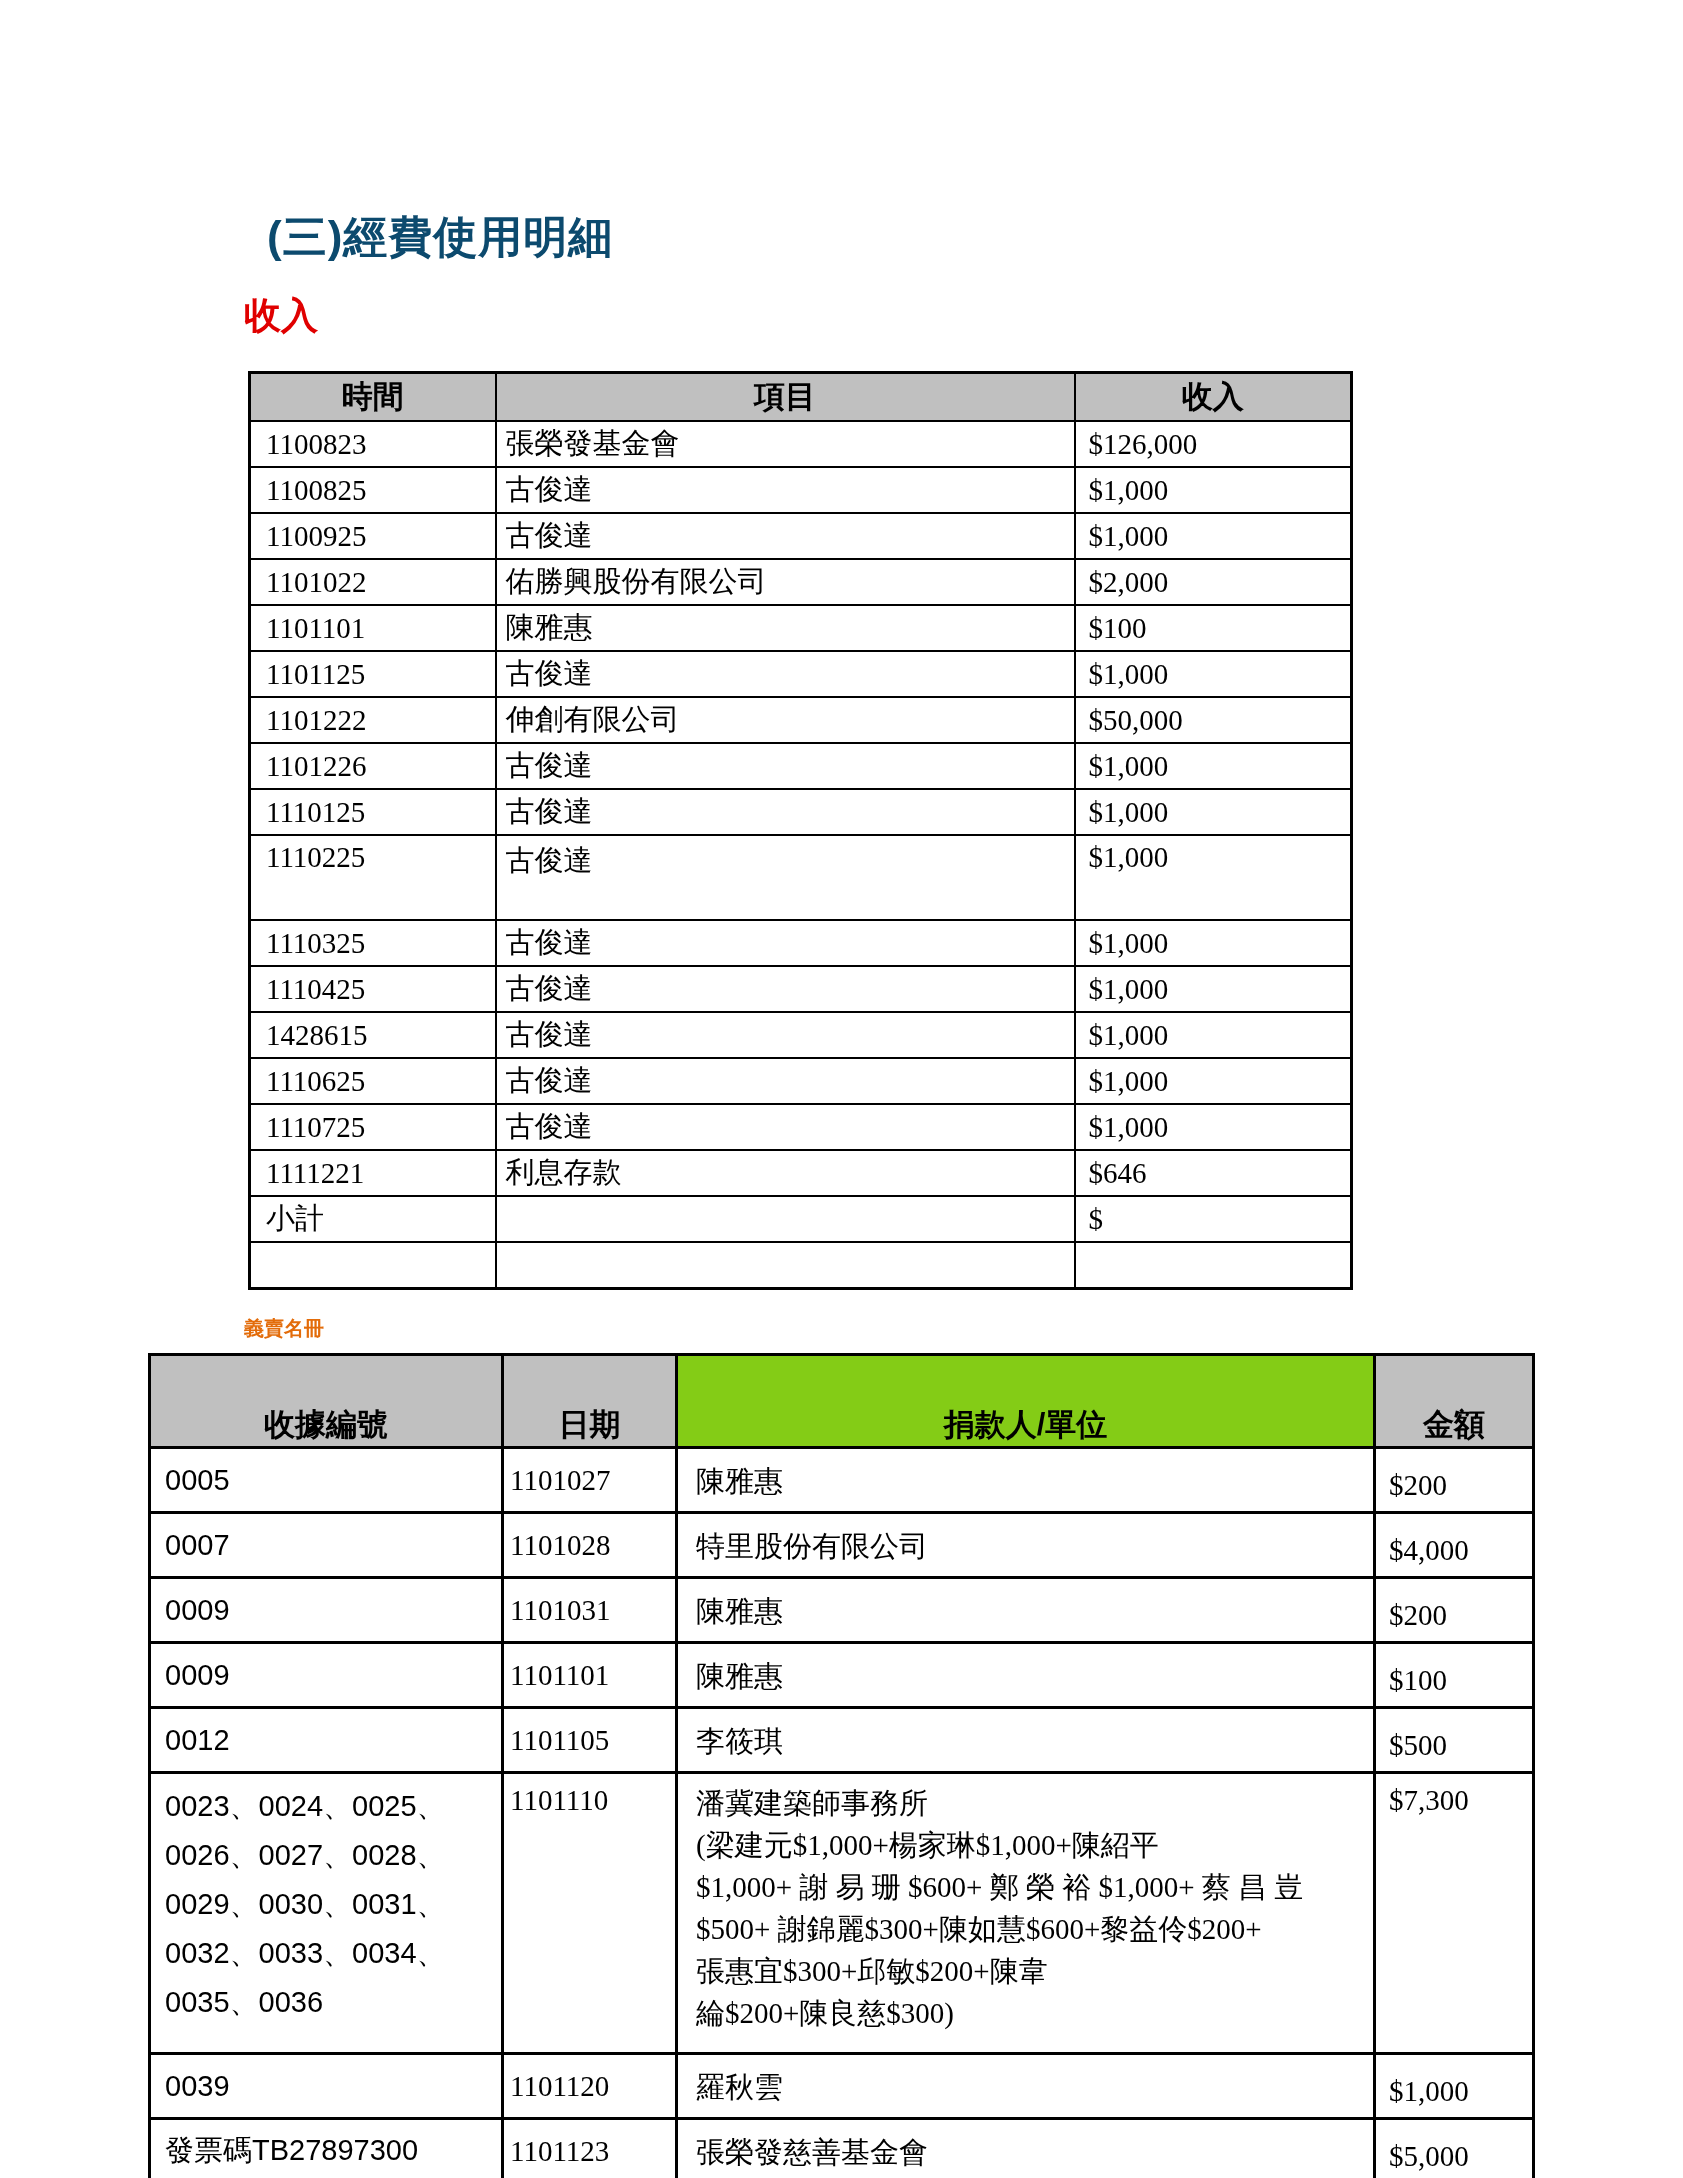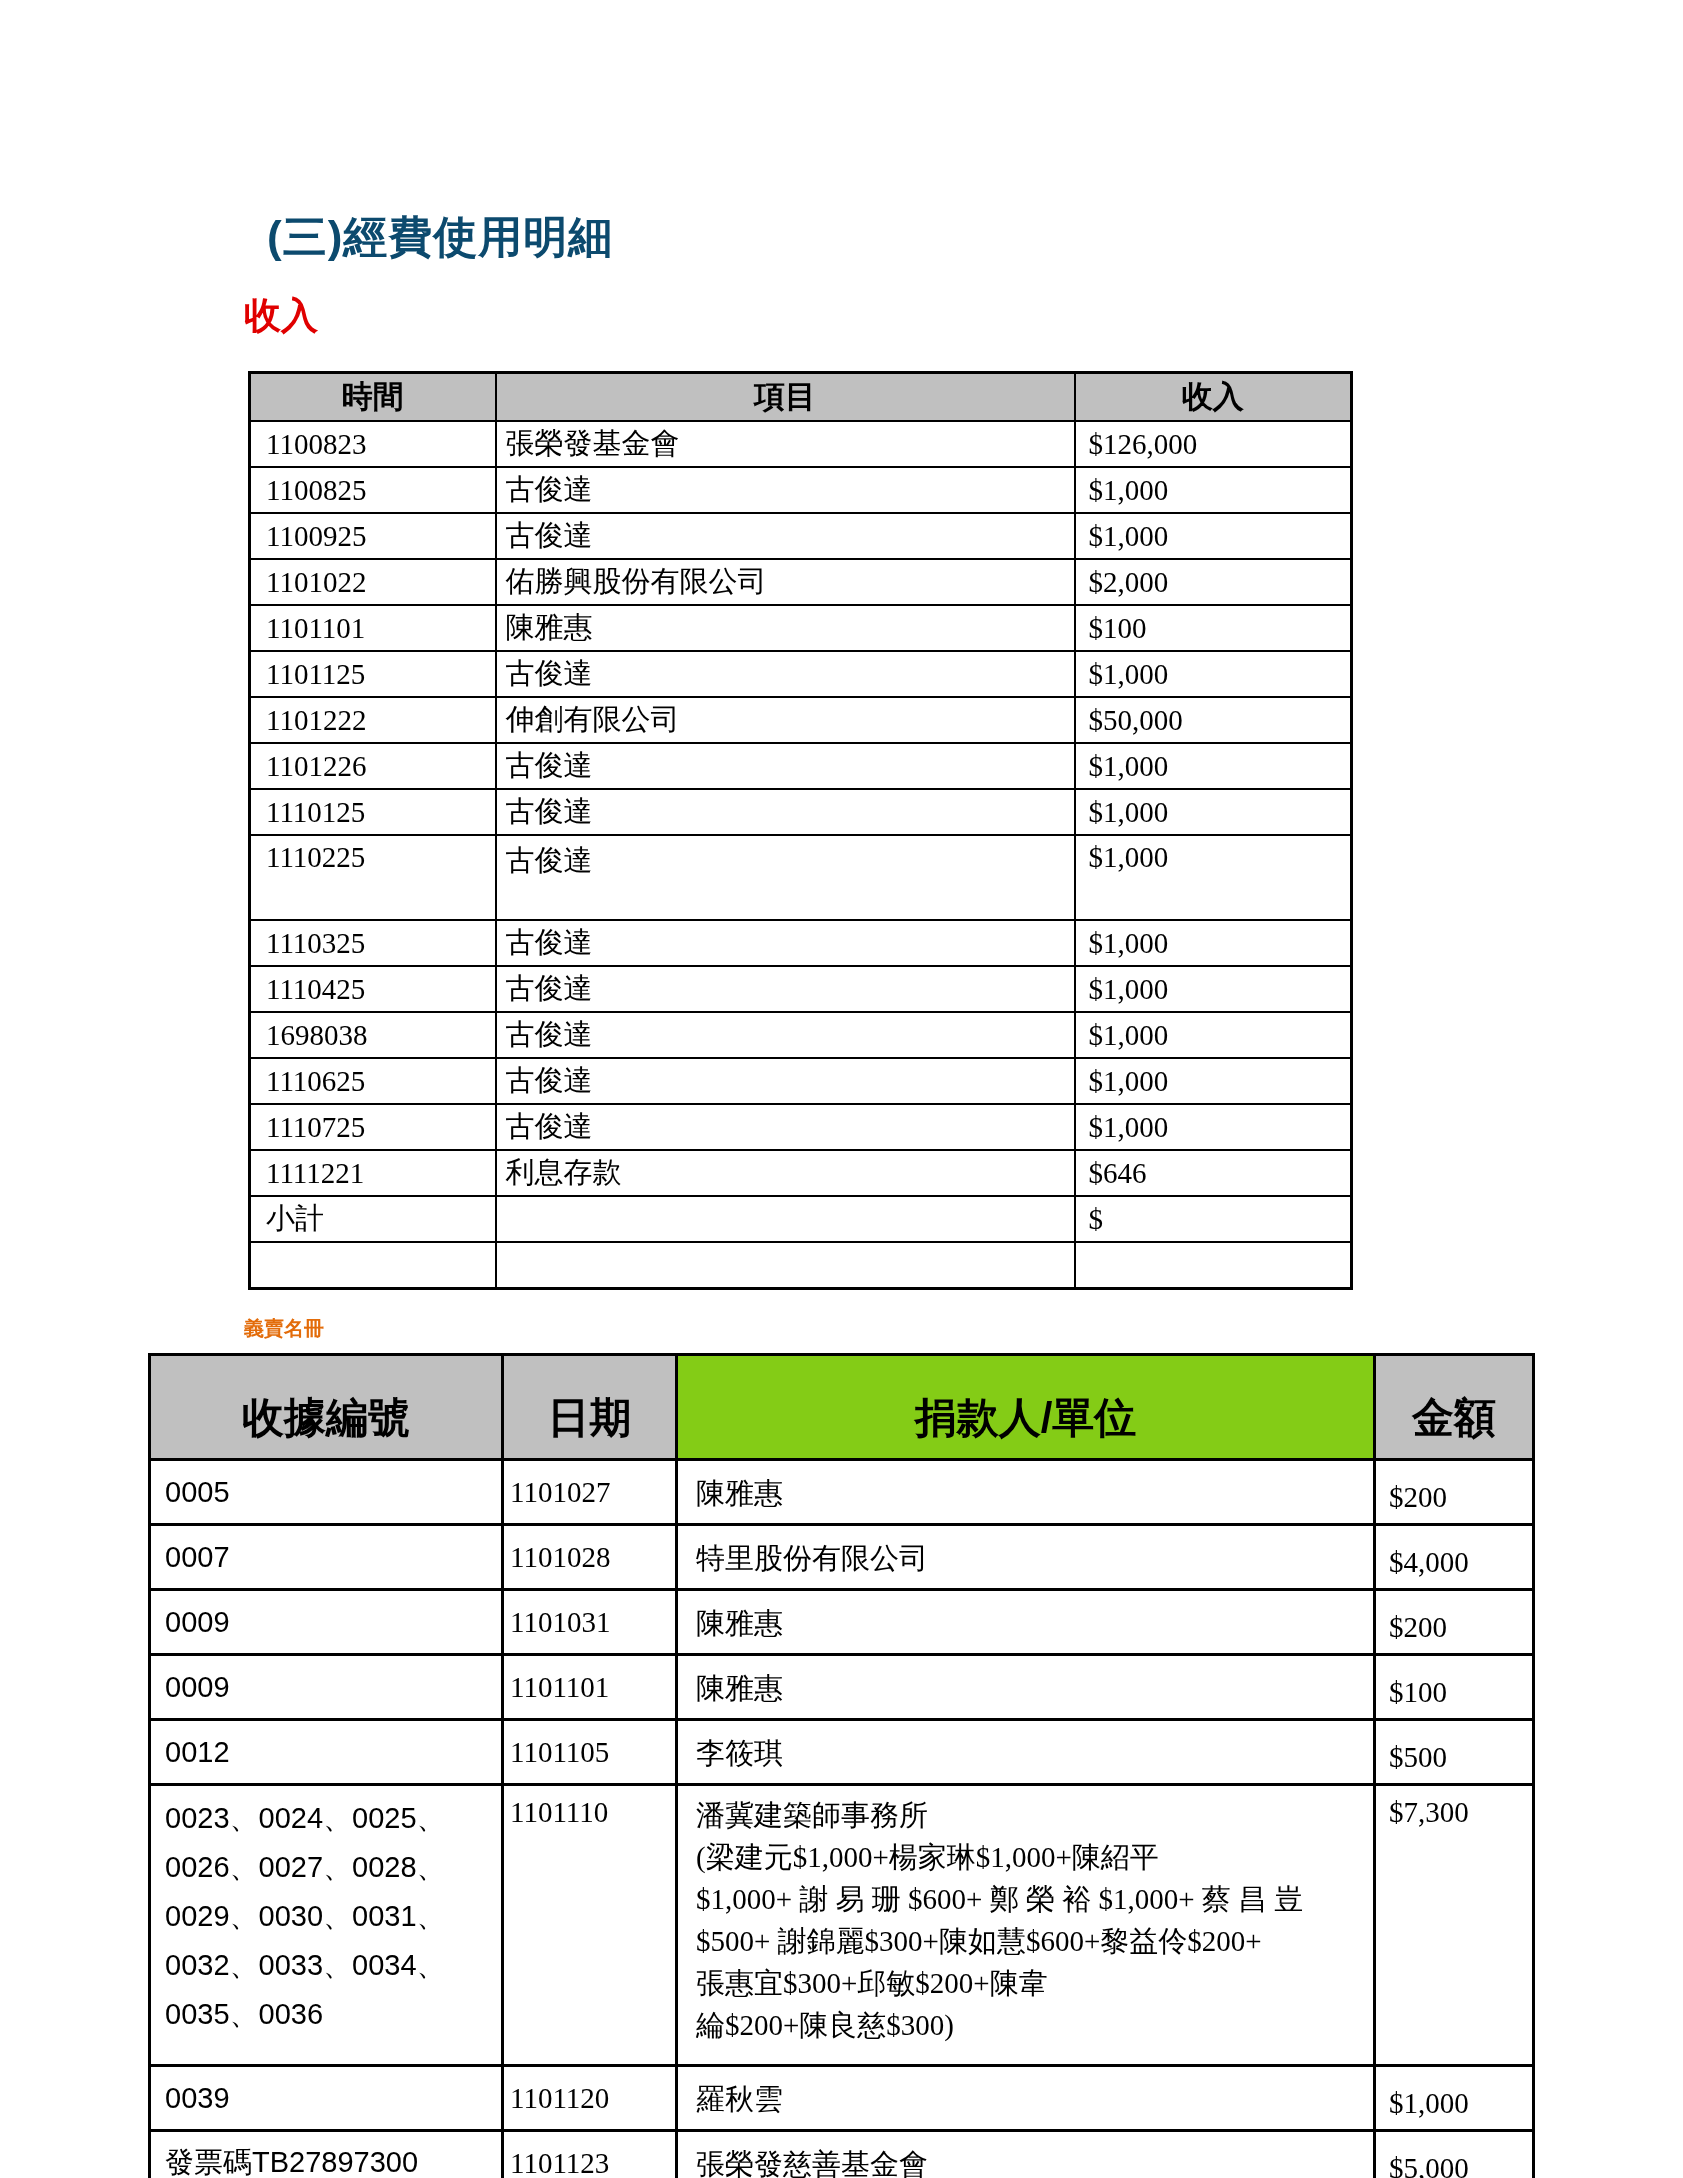--- a/index.html
+++ b/index.html
@@ -106,24 +106,24 @@
   table.charity col.c-receipt { width: 353px; }
   table.charity col.c-date    { width: 174px; }
   table.charity col.c-donor   { width: 698px; }
   table.charity col.c-amt     { width: 159px; }
 
   table.charity th {
     border: 3px solid #000;
     height: 89px;
     font-family: "Liberation Sans", sans-serif;
     font-weight: 700;
-    font-size: 42px;
+    font-size: 31px;
     text-align: center;
     vertical-align: bottom;
-    padding-bottom: 12px;
+    padding-bottom: 0;
   }
   table.charity td {
     border: 3px solid #000;
     height: 53px;
     font-size: 29px;
     padding: 0;
     overflow: hidden;
   }
   table.charity td.receipt {
     font-family: "Liberation Sans", sans-serif;
@@ -233,21 +233,21 @@
           <td class="time">1110325</td>
           <td class="item">古俊達</td>
           <td class="amt">$1,000</td>
         </tr>
       <tr>
           <td class="time">1110425</td>
           <td class="item">古俊達</td>
           <td class="amt">$1,000</td>
         </tr>
       <tr>
-          <td class="time">1698038</td>
+          <td class="time">1428615</td>
           <td class="item">古俊達</td>
           <td class="amt">$1,000</td>
         </tr>
       <tr>
           <td class="time">1110625</td>
           <td class="item">古俊達</td>
           <td class="amt">$1,000</td>
         </tr>
       <tr>
           <td class="time">1110725</td>

